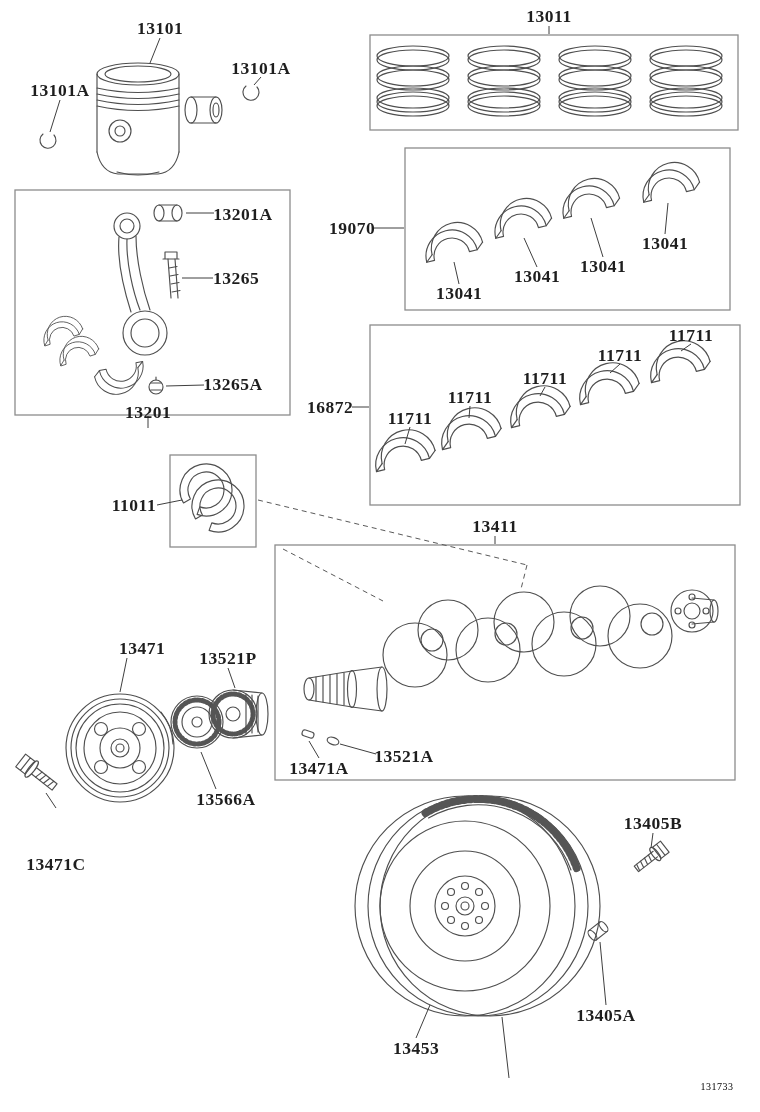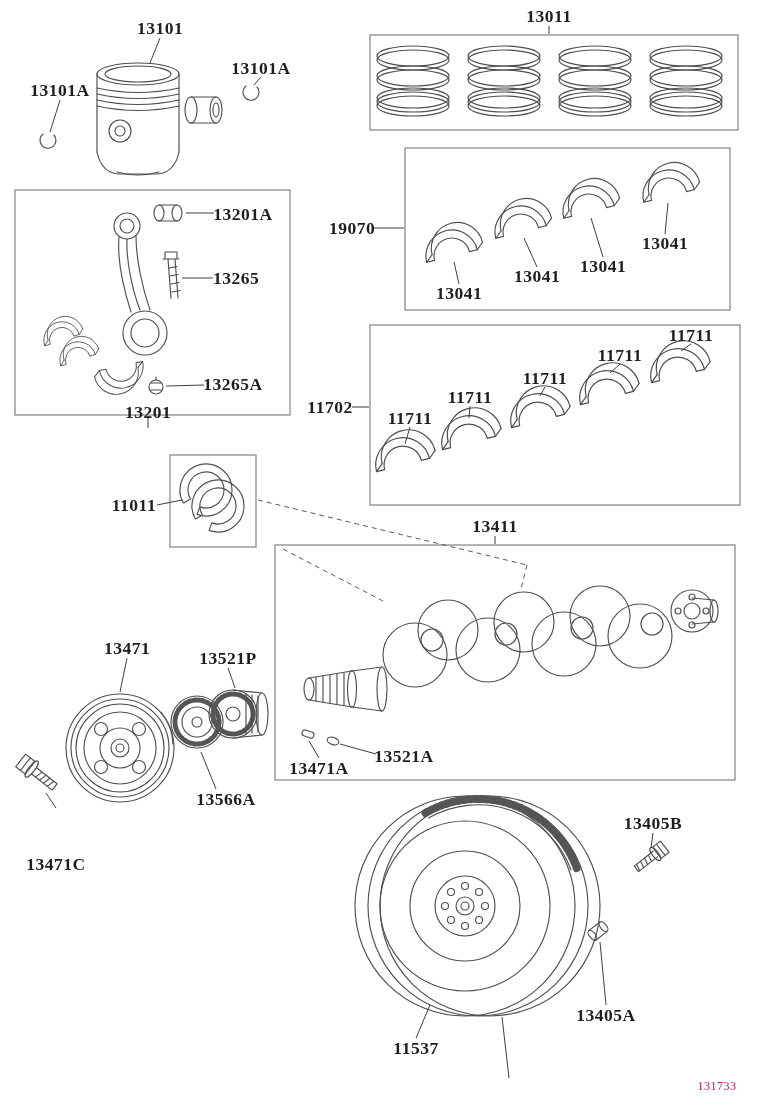--- a/index.html
+++ b/index.html
@@ -7,21 +7,21 @@
     position:relative;width:760px;height:1092px;background:#ffffff;overflow:hidden;
     font-family:"Liberation Serif", serif;
   }
   .stage svg{position:absolute;left:0;top:0;}
   .lbl{
     position:absolute;transform:translate(-50%,-50%);
     font-weight:700;font-size:17.5px;letter-spacing:.5px;color:#1e1e1e;white-space:nowrap;
   }
   .footer-code{
     position:absolute;transform:translate(-50%,-50%);
-    font-size:12px;color:#be185d;font-weight:400;letter-spacing:.5px;
+    font-size:10px;color:#000000;font-weight:400;letter-spacing:.5px;
   }
   .ln{fill:none;stroke:#4f4f4f;stroke-width:1.15;stroke-linecap:round;stroke-linejoin:round;}
   .box{fill:none;stroke:#8c8c8c;stroke-width:1.3;}
   .leader{fill:none;stroke:#3f3f3f;stroke-width:1;}
   .dash{fill:none;stroke:#5a5a5a;stroke-width:1;stroke-dasharray:5 4;}
   .teeth{fill:none;stroke:#555;}
 </style>
 </head>
 <body>
 
@@ -273,33 +273,33 @@
   <div class="lbl" style="left:549px;top:16px">13011</div>
   <div class="lbl" style="left:352px;top:228px">19070</div>
   <div class="lbl" style="left:665px;top:243px">13041</div>
   <div class="lbl" style="left:603px;top:266px">13041</div>
   <div class="lbl" style="left:537px;top:276px">13041</div>
   <div class="lbl" style="left:459px;top:293px">13041</div>
   <div class="lbl" style="left:243px;top:214px">13201A</div>
   <div class="lbl" style="left:236px;top:278px">13265</div>
   <div class="lbl" style="left:233px;top:384px">13265A</div>
   <div class="lbl" style="left:148px;top:412px">13201</div>
-  <div class="lbl" style="left:330px;top:407px">11702</div>
+  <div class="lbl" style="left:330px;top:407px">16872</div>
   <div class="lbl" style="left:691px;top:335px">11711</div>
   <div class="lbl" style="left:620px;top:355px">11711</div>
   <div class="lbl" style="left:545px;top:378px">11711</div>
   <div class="lbl" style="left:470px;top:397px">11711</div>
   <div class="lbl" style="left:410px;top:418px">11711</div>
   <div class="lbl" style="left:134px;top:505px">11011</div>
   <div class="lbl" style="left:495px;top:526px">13411</div>
-  <div class="lbl" style="left:127px;top:648px">13471</div>
+  <div class="lbl" style="left:142px;top:648px">13471</div>
   <div class="lbl" style="left:228px;top:658px">13521P</div>
   <div class="lbl" style="left:319px;top:768px">13471A</div>
   <div class="lbl" style="left:404px;top:756px">13521A</div>
   <div class="lbl" style="left:56px;top:864px">13471C</div>
   <div class="lbl" style="left:226px;top:799px">13566A</div>
   <div class="lbl" style="left:653px;top:823px">13405B</div>
   <div class="lbl" style="left:606px;top:1015px">13405A</div>
-  <div class="lbl" style="left:416px;top:1048px">11537</div>
+  <div class="lbl" style="left:416px;top:1048px">13453</div>
   <div class="lbl" style="left:509px;top:1152px">13405</div>
 
   <div class="footer-code" style="left:717px;top:1086px">131733</div>
 </div>
 
 </body></html>

